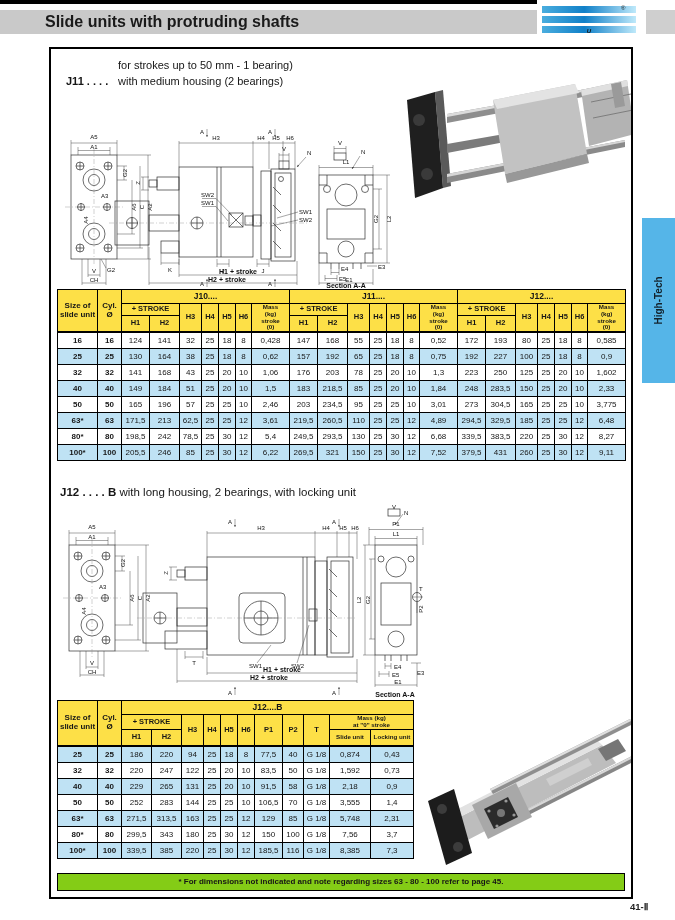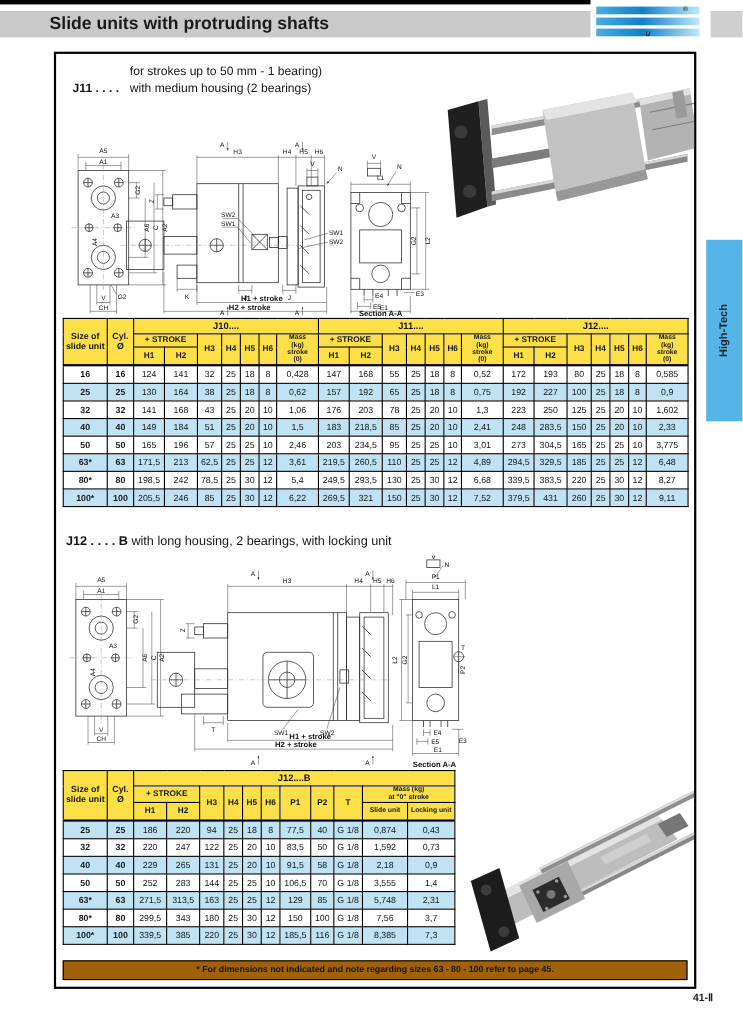--- a/index.html
+++ b/index.html
@@ -43,21 +43,21 @@
   .d2{position:absolute;left:6px;top:456px;}
   .ph1{position:absolute;left:344px;top:13px;}
   .ph2{position:absolute;left:369px;top:656px;}
   svg .dl{stroke:#2e2e2e;stroke-width:0.7;fill:none;}
   svg .dim{stroke:#3a3a3a;stroke-width:0.45;fill:none;}
   svg .cl{stroke:#8a8a8a;stroke-width:0.4;stroke-dasharray:5 2 1 2;fill:none;}
   svg text{font-family:"Liberation Sans",sans-serif;font-size:6px;fill:#111;stroke:none;}
   svg text.b{font-weight:bold;font-size:7px;}
   svg text.mid{text-anchor:middle;}
   
-  .note{position:absolute;left:6px;top:824px;width:566px;height:16px;background:#a16207;border:1px solid #000;
+  .note{position:absolute;left:6px;top:824px;width:566px;height:16px;background:#84cc16;border:1px solid #000;
     font-size:8px;font-weight:bold;text-align:center;line-height:16px;}
   
   .side-tab{position:absolute;left:642px;top:218px;width:33px;height:165px;background:#55b5e8;display:flex;align-items:center;justify-content:center;}
   .side-tab span{transform:rotate(-90deg);white-space:nowrap;font-size:10px;font-weight:bold;color:#13222b;}
   .pagenum{position:absolute;left:630px;top:901px;font-size:9.5px;font-weight:bold;color:#222;}
 </style>
 </head>
 <body>
 
 <div class="page">
@@ -423,21 +423,21 @@
             <td>25</td>
             <td>20</td>
             <td>10</td>
             <td>1,5</td>
             <td>183</td>
             <td>218,5</td>
             <td>85</td>
             <td>25</td>
             <td>20</td>
             <td>10</td>
-            <td>2,41</td>
+            <td>1,84</td>
             <td>248</td>
             <td>283,5</td>
             <td>150</td>
             <td>25</td>
             <td>20</td>
             <td>10</td>
             <td>2,33</td>
           </tr>
           <tr>
             <td class="rowhdr">50</td>

